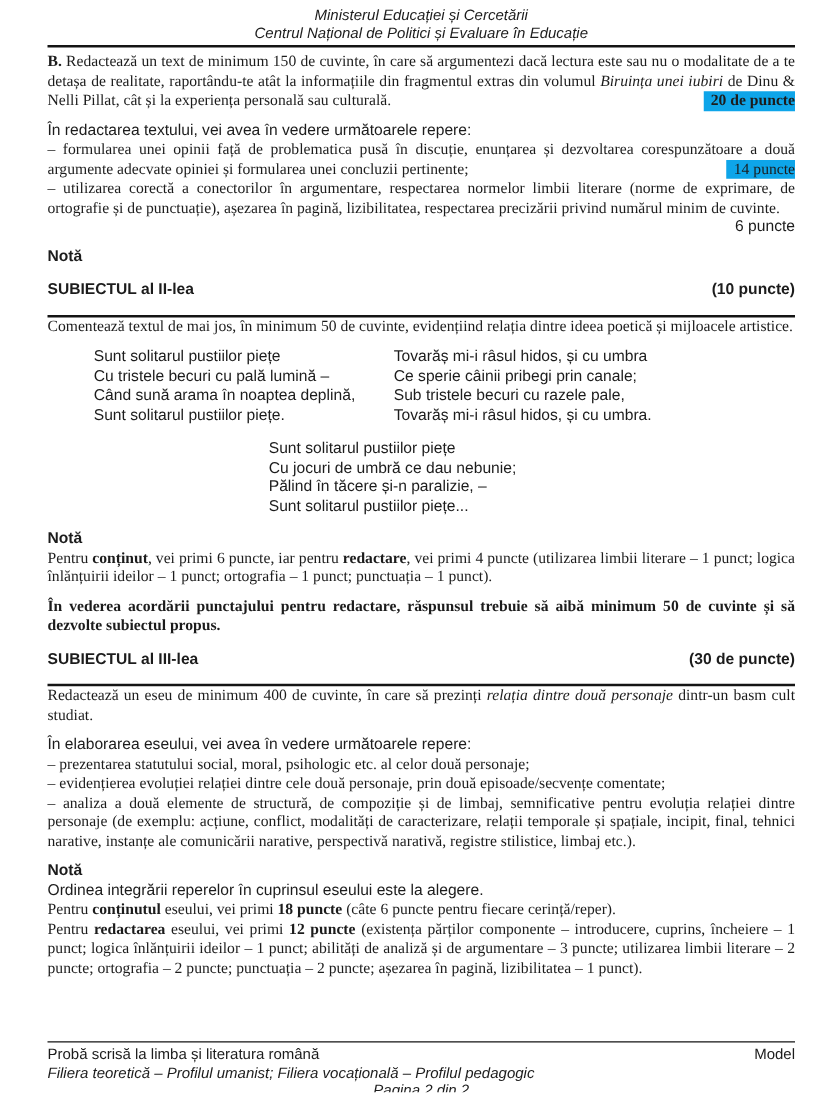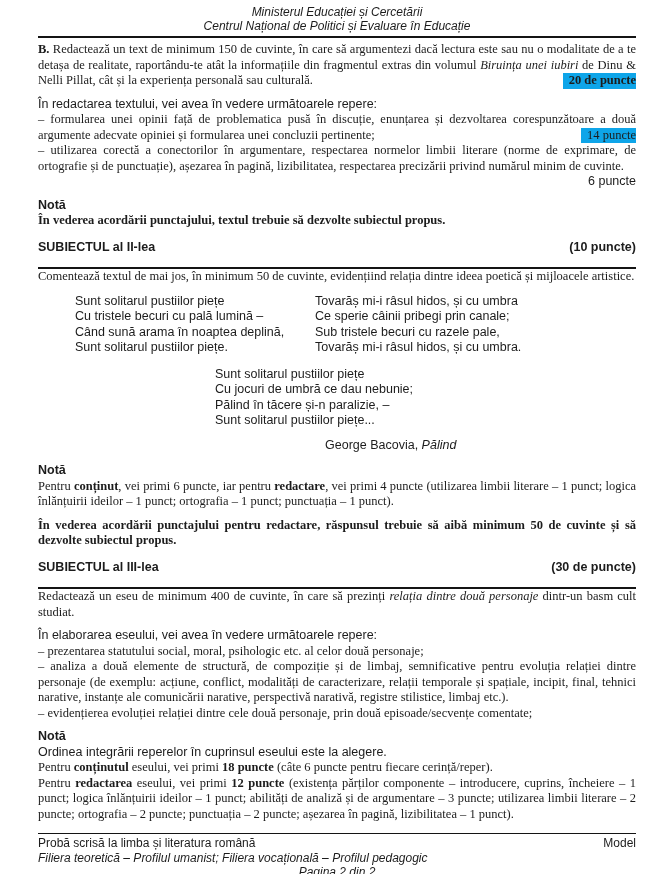--- a/index.html
+++ b/index.html
@@ -55,21 +55,20 @@
 
   <p class="mt8">În redactarea textului, vei avea în vedere următoarele repere:</p>
   <p class="just rel">
     <span>– formularea unei opinii față de problematica pusă în discuție, enunțarea și dezvoltarea corespunzătoare a două argumente adecvate opiniei și formularea unei concluzii pertinente;</span>
     <span class="pts-abs">14 puncte</span>
   </p>
   <p class="just">– utilizarea corectă a conectorilor în argumentare, respectarea normelor limbii literare (norme de exprimare, de ortografie și de punctuație), așezarea în pagină, lizibilitatea, respectarea precizării privind numărul minim de cuvinte.</p>
   <p class="right">6 puncte</p>
 
   <p class="bold mt8">Notă</p>
-  <p class="bold just">În vederea acordării punctajului, textul trebuie să dezvolte subiectul propus.</p>
 
   <div class="sec-head">
     <span>SUBIECTUL al II-lea</span>
     <span>(10 puncte)</span>
   </div>
   <p class="just">Comentează textul de mai jos, în minimum 50 de cuvinte, evidențiind relația dintre ideea poetică și mijloacele artistice.</p>
 
   <div class="poem-row">
     <div class="poem-col1">
       <p>Sunt solitarul pustiilor piețe</p>
@@ -85,42 +84,39 @@
     </div>
   </div>
 
   <div class="poem-center">
     <p>Sunt solitarul pustiilor piețe</p>
     <p>Cu jocuri de umbră ce dau nebunie;</p>
     <p>Pălind în tăcere și-n paralizie, –</p>
     <p>Sunt solitarul pustiilor piețe...</p>
   </div>
 
-  <p class="poem-attrib">
-    <span>George Bacovia, </span><i>Pălind</i>
-  </p>
 
   <p class="bold mt10">Notă</p>
   <p class="just">
     <span>Pentru </span><b>conținut</b><span>, vei primi 6 puncte, iar pentru </span><b>redactare</b><span>, vei primi 4 puncte (utilizarea limbii literare – 1 punct; logica înlănțuirii ideilor – 1 punct; ortografia – 1 punct; punctuația – 1 punct).</span>
   </p>
   <p class="bold just mt8">În vederea acordării punctajului pentru redactare, răspunsul trebuie să aibă minimum 50 de cuvinte și să dezvolte subiectul propus.</p>
 
   <div class="sec-head">
     <span>SUBIECTUL al III-lea</span>
     <span>(30 de puncte)</span>
   </div>
   <p class="just">
     <span>Redactează un eseu de minimum 400 de cuvinte, în care să prezinți </span><i>relația dintre două personaje</i><span> dintr-un basm cult studiat.</span>
   </p>
 
   <p class="mt8">În elaborarea eseului, vei avea în vedere următoarele repere:</p>
   <p class="just">– prezentarea statutului social, moral, psihologic etc. al celor două personaje;</p>
+  <p class="just">– evidențierea evoluției relației dintre cele două personaje, prin două episoade/secvențe comentate;</p>
   <p class="just">– analiza a două elemente de structură, de compoziție și de limbaj, semnificative pentru evoluția relației dintre personaje (de exemplu: acțiune, conflict, modalități de caracterizare, relații temporale și spațiale, incipit, final, tehnici narative, instanțe ale comunicării narative, perspectivă narativă, registre stilistice, limbaj etc.).</p>
-  <p class="just">– evidențierea evoluției relației dintre cele două personaje, prin două episoade/secvențe comentate;</p>
 
   <p class="bold mt8">Notă</p>
   <p>Ordinea integrării reperelor în cuprinsul eseului este la alegere.</p>
   <p class="just">
     <span>Pentru </span><b>conținutul</b><span> eseului, vei primi </span><b>18 puncte</b><span> (câte 6 puncte pentru fiecare cerință/reper).</span>
   </p>
   <p class="just">
     <span>Pentru </span><b>redactarea</b><span> eseului, vei primi </span><b>12 puncte</b><span> (existența părților componente – introducere, cuprins, încheiere – 1 punct; logica înlănțuirii ideilor – 1 punct; abilități de analiză și de argumentare – 3 puncte; utilizarea limbii literare – 2 puncte; ortografia – 2 puncte; punctuația – 2 puncte; așezarea în pagină, lizibilitatea – 1 punct).</span>
   </p>
 

